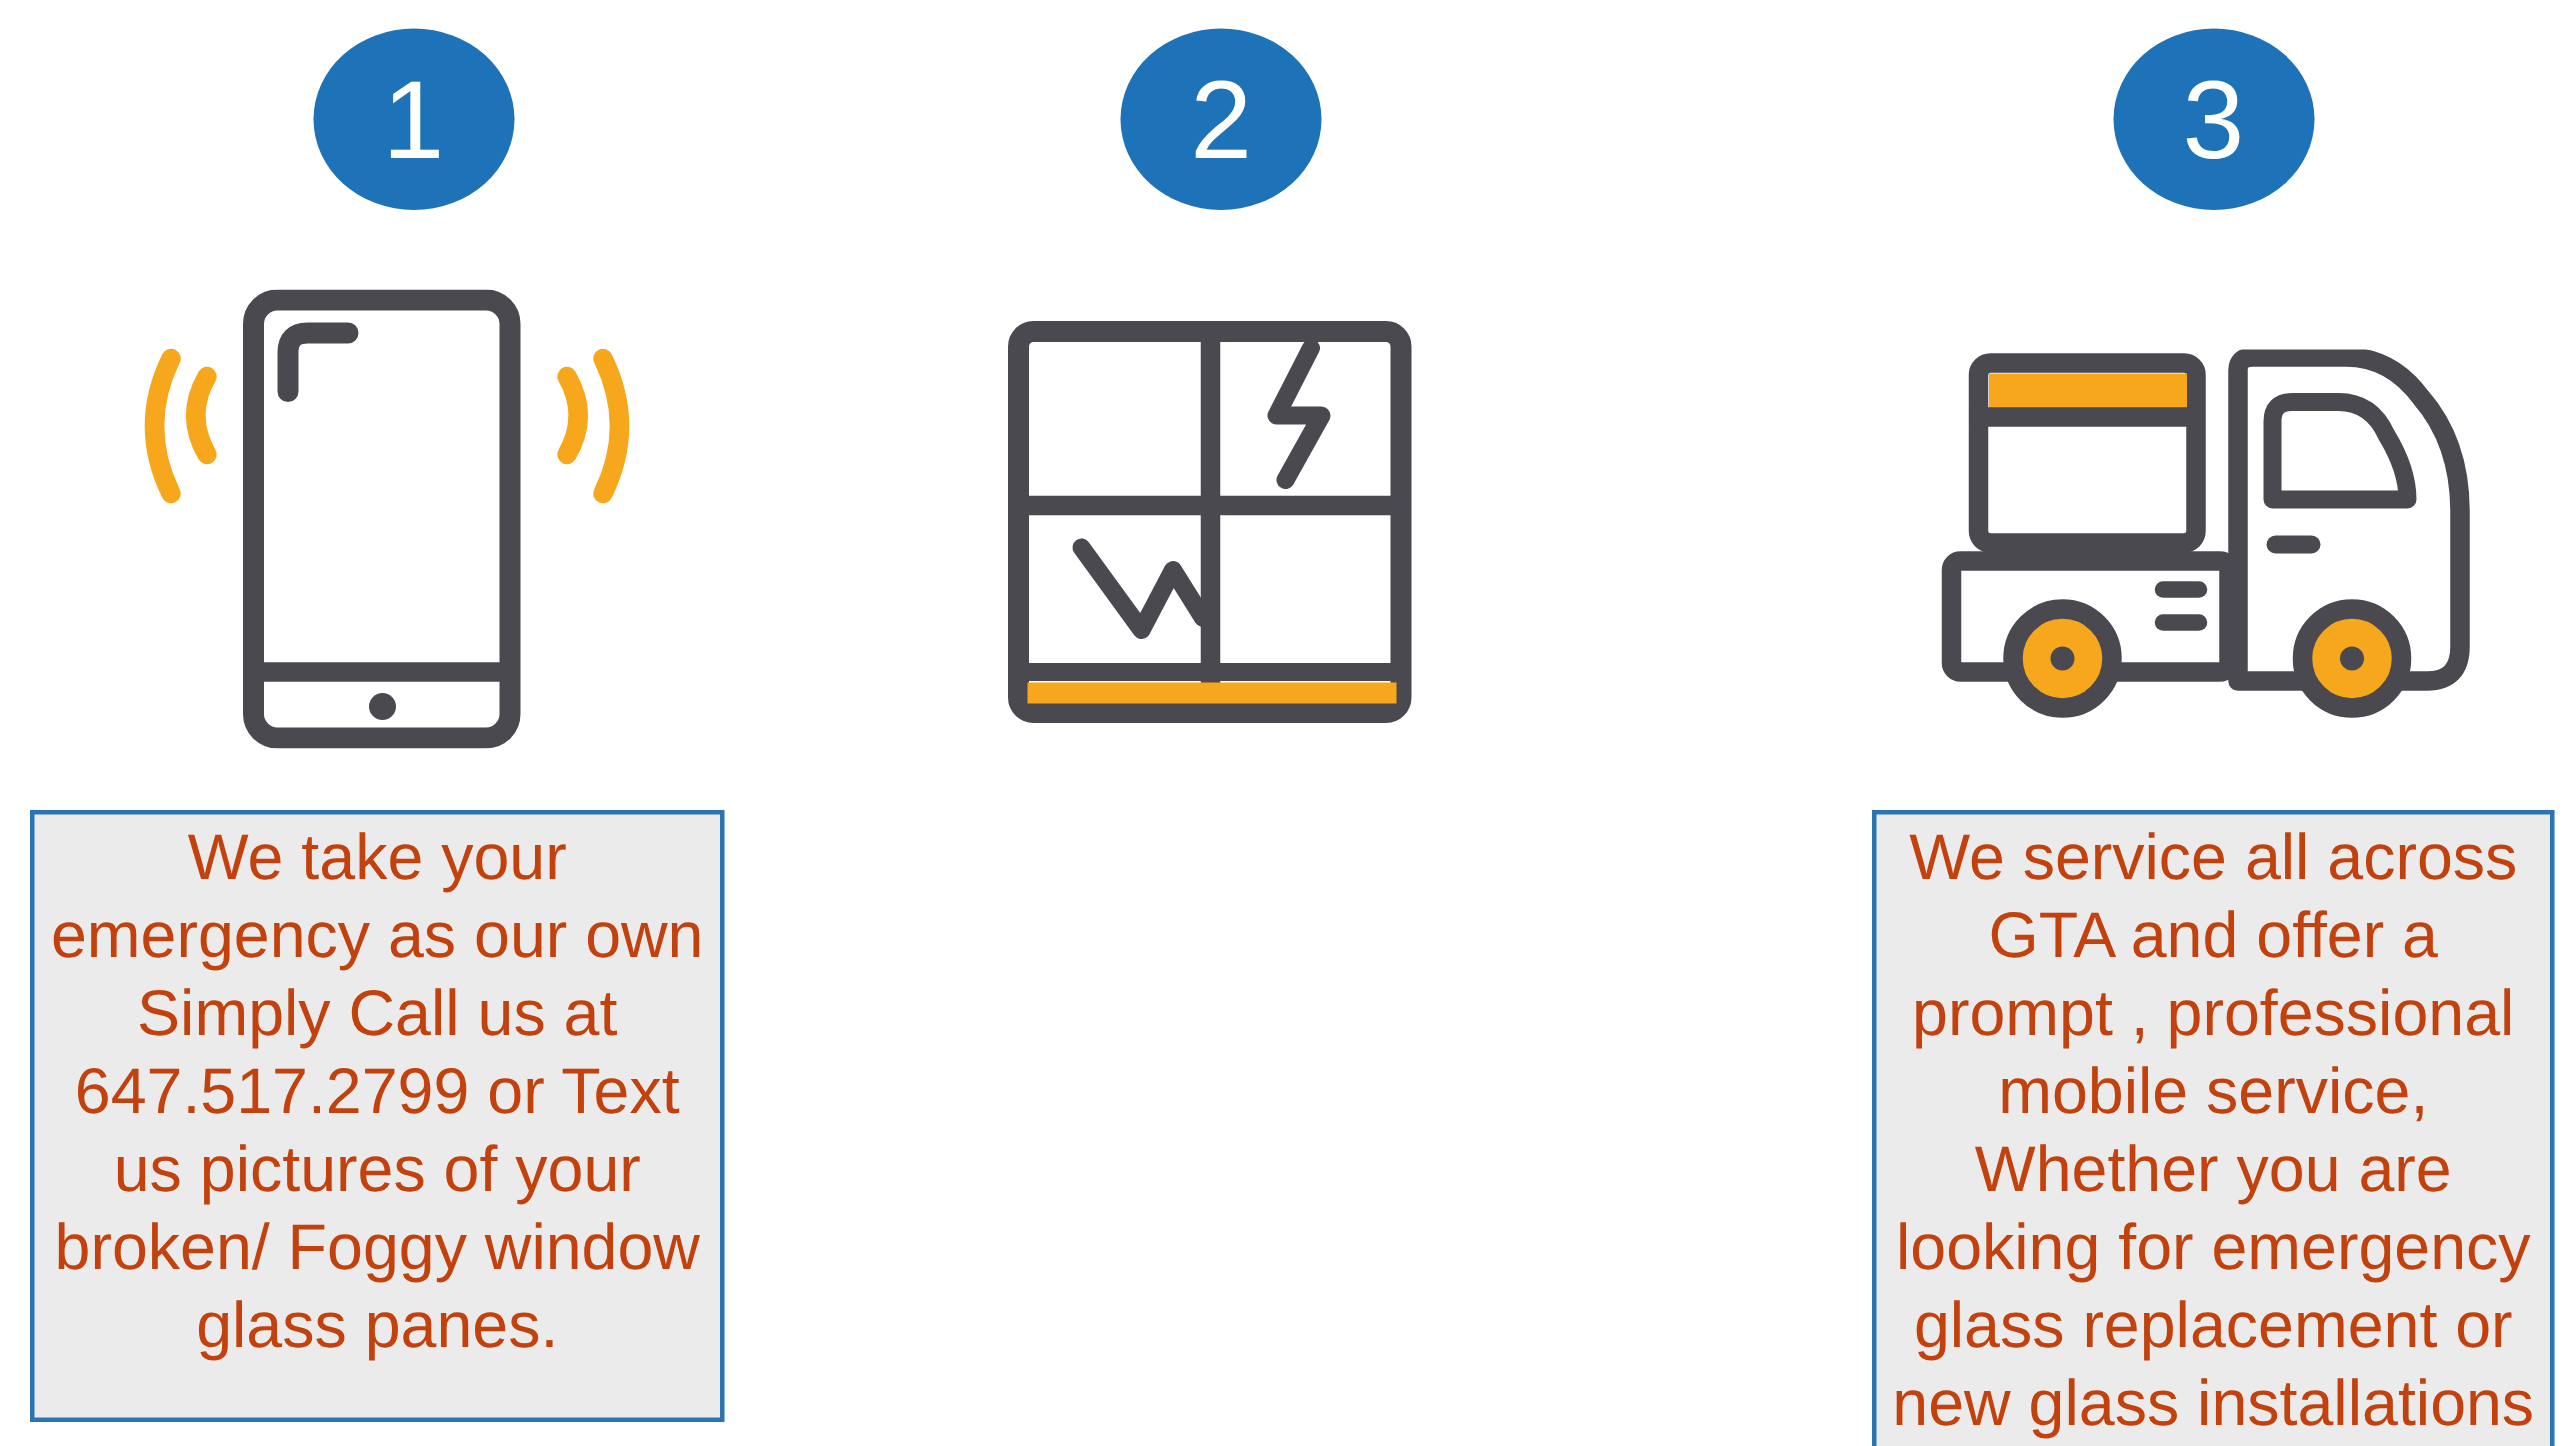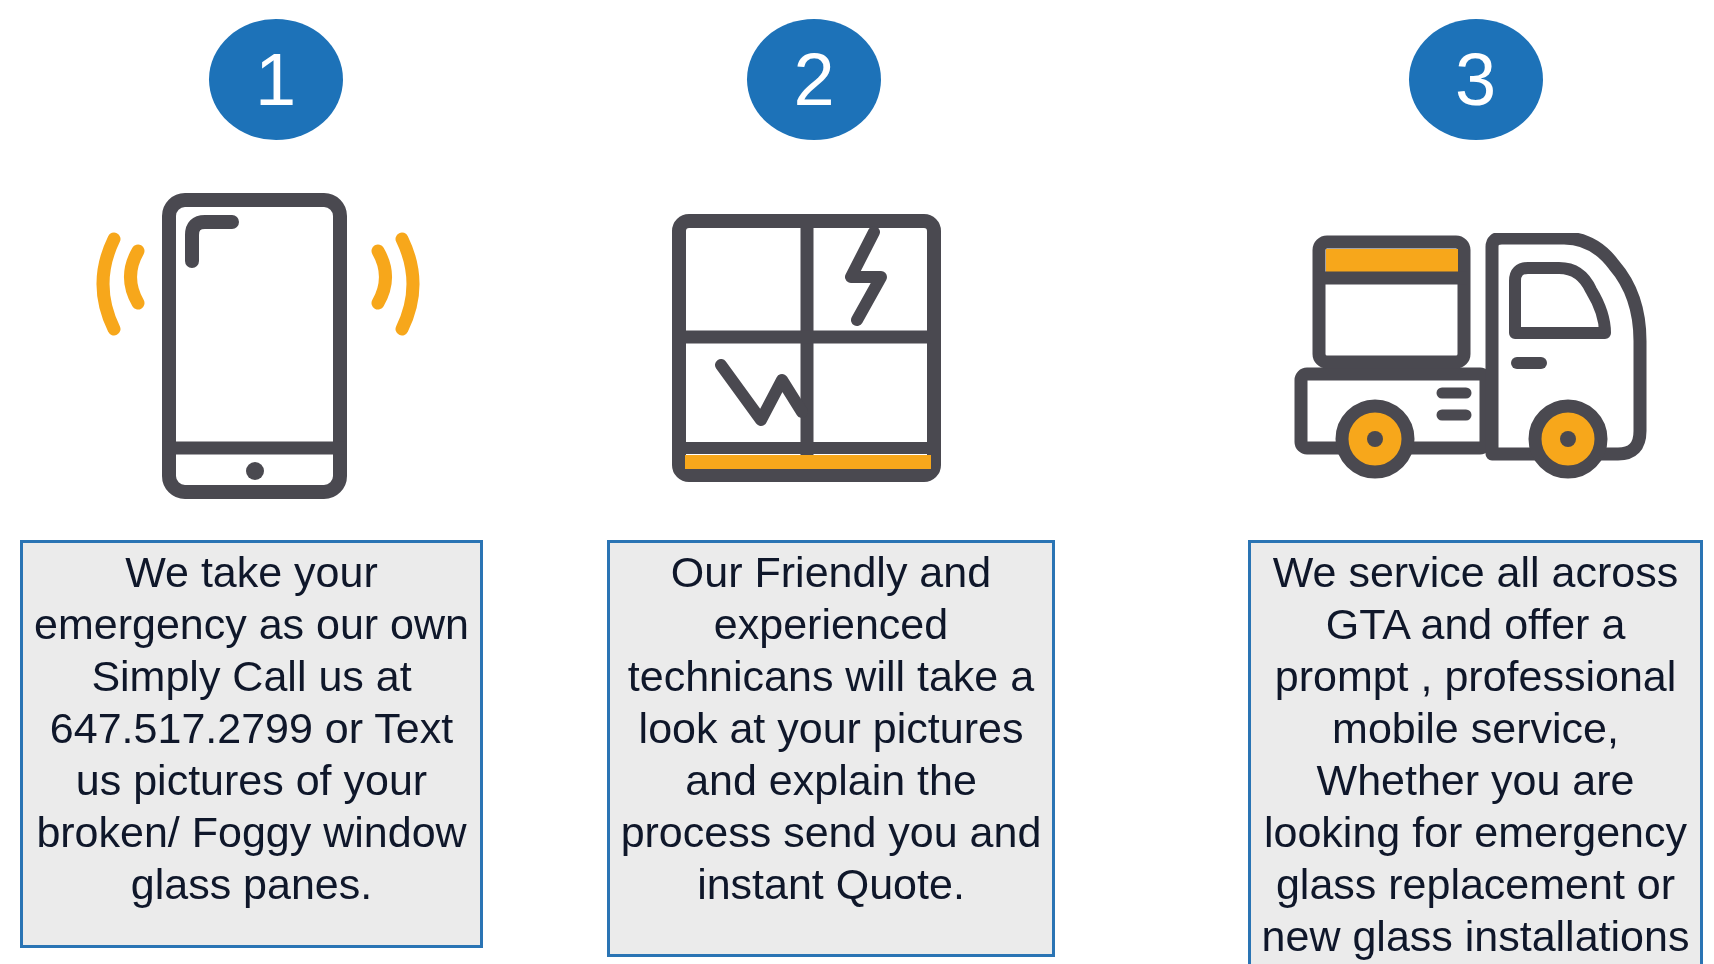--- a/index.html
+++ b/index.html
@@ -38,21 +38,21 @@
     background:#ebebeb;border:3px solid #2a74b4;
     box-sizing:border-box;
     display:block;
   }
   .c1 .desc-box{height:408px;}
   .c2 .desc-box{height:417px;}
   .c3 .desc-box{height:450px;}
   .desc-text{
     white-space:pre-line;
     text-align:center;
-    color:#0f172a;
+    color:#c2410c;
     font-size:43px;line-height:52px;
     padding:3px 2px;
   }
   svg{display:block;}
 </style>
 </head>
 <body>
 
 <div id="canvas">
 
@@ -98,29 +98,20 @@
       <svg width="278" height="274" viewBox="0 0 278 274">
         <rect x="10" y="9" width="255" height="254" rx="10" fill="#ffffff" stroke="#4a4950" stroke-width="14"></rect>
         <line x1="138" y1="16" x2="138" y2="250" stroke="#4a4950" stroke-width="13"></line>
         <line x1="16" y1="125" x2="262" y2="125" stroke="#4a4950" stroke-width="13"></line>
         <line x1="16" y1="236" x2="262" y2="236" stroke="#4a4950" stroke-width="12"></line>
         <rect x="16" y="243" width="246" height="14" fill="#f7a71b"></rect>
         <polyline points="205,20 182,65 212,65 188,108" fill="none" stroke="#4a4950" stroke-width="12" stroke-linecap="round" stroke-linejoin="round"></polyline>
         <polyline points="52,153 92,208 113,168 133,200" fill="none" stroke="#4a4950" stroke-width="12" stroke-linecap="round" stroke-linejoin="round"></polyline>
       </svg>
     </div>
-    <div class="desc-box">
-      <div class="desc-text">Our Friendly and
-experienced
-technicans will take a
-look at your pictures
-and explain the
-process send you and
-instant Quote.</div>
-    </div>
   </div>
 
   <div class="col col3 c3">
     <div class="badge">
       <span class="badge-num">3</span>
     </div>
     <div class="icon-wrap">
       <svg width="360" height="252" viewBox="0 0 360 252">
 
         <rect x="9" y="141" width="185" height="74" rx="6" fill="#ffffff" stroke="#4a4950" stroke-width="13"></rect>

